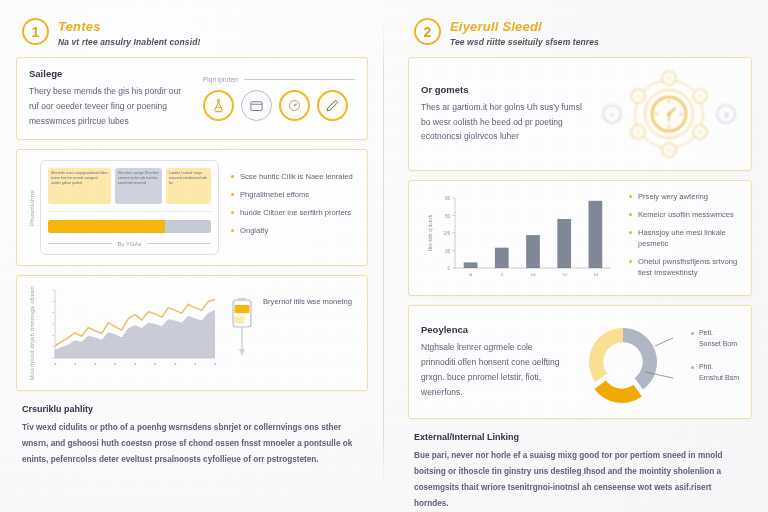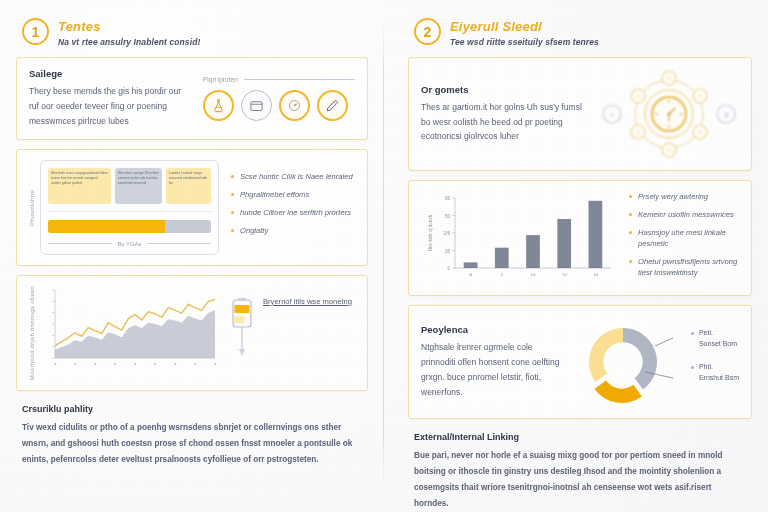--- a/index.html
+++ b/index.html
@@ -178,21 +178,21 @@
     filter: blur(.3px);
   }
   .pbar > i { display: block; height: 100%; background: #f6b60c; }
   .widget-foot {
     display: flex; align-items: center; gap: 5px; margin-top: 8px;
   }
   .widget-foot .rule { flex: 1 1 auto; height: 1px; background: #cfd3de; }
   .widget-foot span { font-size: 6px; color: #9aa0b2; filter: blur(.6px); white-space: nowrap; }
 
   
-  .bullets { flex: 1 1 auto; min-width: 0; padding-left: 2px; font-style: italic; }
+  .bullets { flex: 1 1 auto; min-width: 0; padding-left: 2px; }
   .bullets li {
     list-style: none;
     position: relative;
     padding-left: 9px;
     font-size: 7.6px;
     line-height: 1.45;
     color: #5e6578;
     margin-bottom: 7px;
     filter: blur(.6px);
   }
@@ -204,21 +204,21 @@
   }
 
   
   .chartbox { flex: 0 0 auto; position: relative; }
   .chartbox svg { display: block; }
 
   .legend-ivbag { display: flex; align-items: flex-start; gap: 8px; flex: 1 1 auto; min-width: 0; }
   .ivbag { flex: 0 0 auto; width: 26px; filter: blur(.5px); }
   .legend-col { flex: 1 1 auto; min-width: 0; }
   .legend-col .head {
-    font-size: 7.6px; color: #555c6e; margin-bottom: 22px; filter: blur(.6px); text-decoration: underline;
+    font-size: 7.6px; color: #555c6e; margin-bottom: 22px; filter: blur(.6px);
   }
   .legend-col li {
     list-style: none; position: relative; padding-left: 8px;
     font-size: 7.4px; line-height: 1.4; color: #5e6578;
     margin-bottom: 5px; filter: blur(.6px);
   }
   .legend-col li::before {
     content: ""; position: absolute; left: 0; top: 3px;
     width: 2.6px; height: 2.6px; border-radius: 50%;
   }

